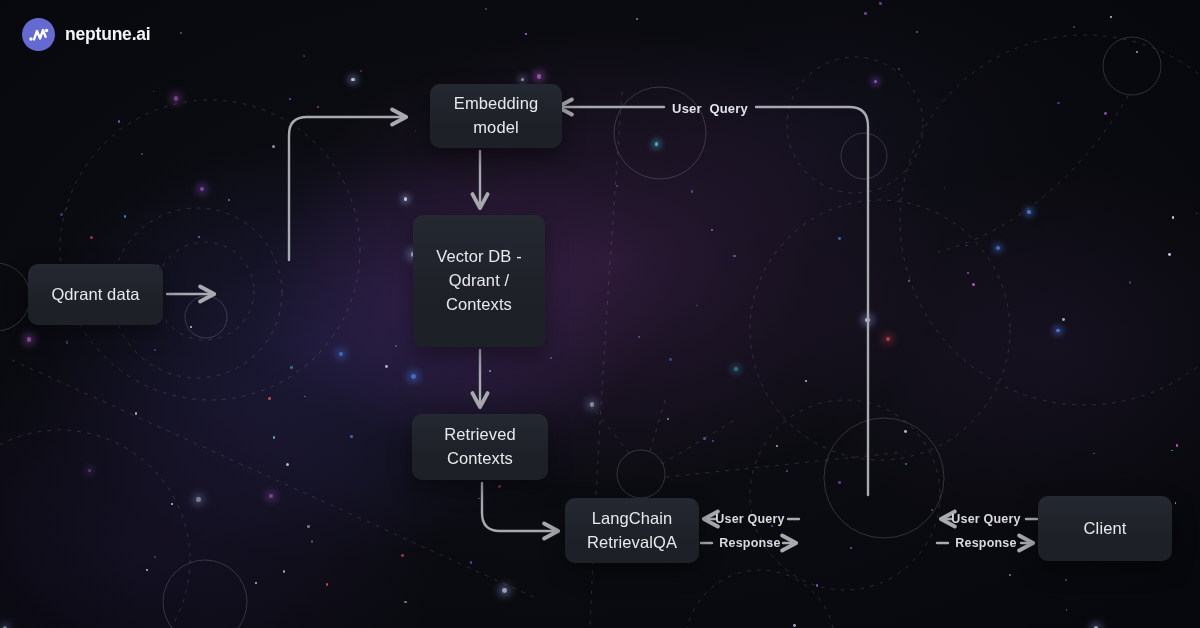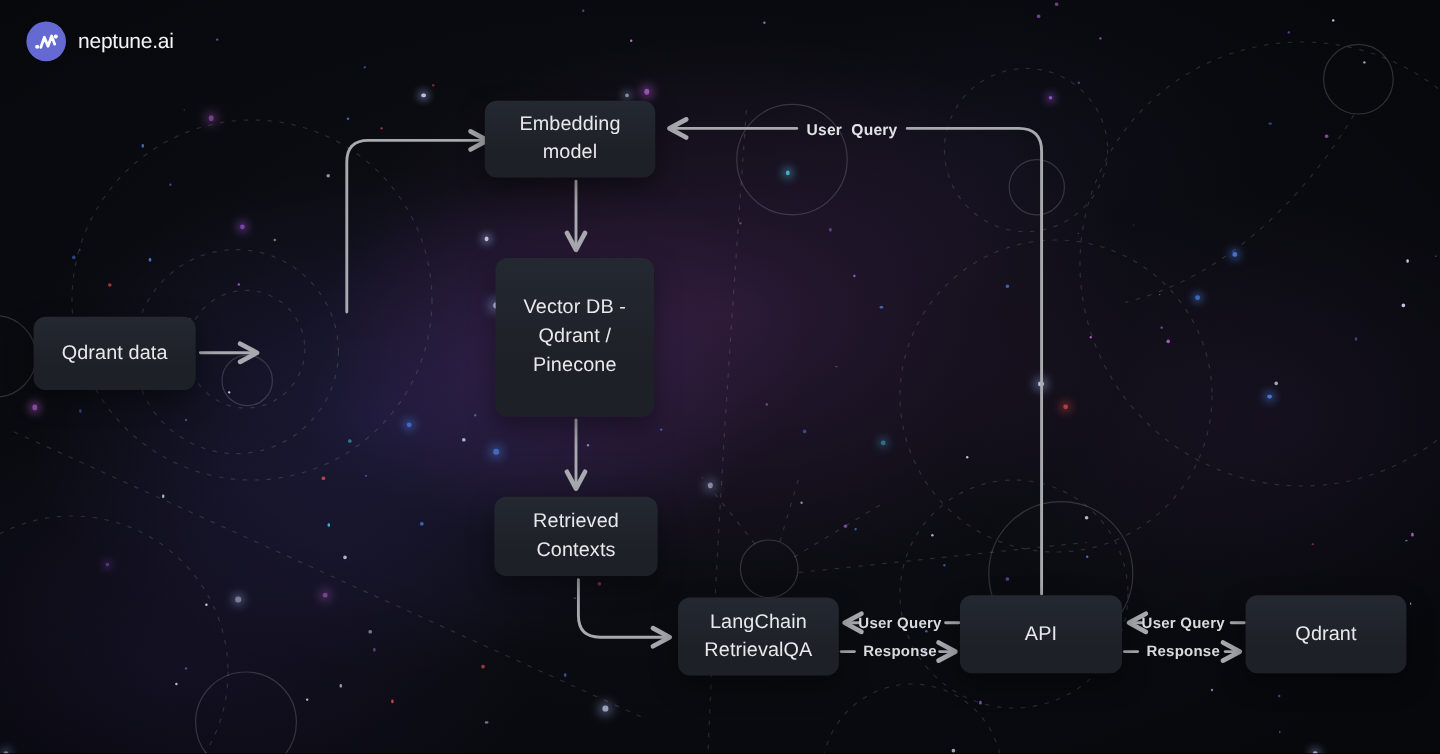--- a/index.html
+++ b/index.html
@@ -28,21 +28,21 @@
     color:#e8e9ec;text-align:center;
   }
   .node-label{font-size:16.5px;line-height:1.45;padding:6px 10px;letter-spacing:0.1px;}
   .edge-label{
     position:absolute;z-index:6;transform:translate(-50%,-50%);
     color:#d9dade;font-size:12.5px;white-space:pre;letter-spacing:0.2px;font-weight:bold;
   }
   .edge-label.main{font-size:13px;color:#e2e3e7;}
   .brand{position:absolute;left:22px;top:18px;z-index:7;display:flex;align-items:center;gap:10px;}
   .logo-circle{width:33px;height:33px;border-radius:50%;background:#656ad3;display:flex;align-items:center;justify-content:center;}
-  .logo-text{color:#f4f5f7;font-size:17.5px;font-weight:normal;letter-spacing:-0.2px;}
+  .logo-text{color:#f4f5f7;font-size:17.5px;font-weight:bold;letter-spacing:-0.2px;}
 </style>
 </head>
 <body>
 
 <div class="stage">
 
   <div class="vignette"></div>
   <div class="starfield">
       <i class="star" style="left: 302.8px; top: 55.3px; width: 2.1px; height: 2.1px; background: rgb(74, 125, 224); opacity: 0.51;"></i>
       <i class="star" style="left: 536.7px; top: 74.4px; width: 4.7px; height: 4.7px; background: rgb(200, 106, 232); opacity: 0.75; box-shadow: rgba(200, 106, 232, 0.85) 0px 0px 8.7px 2.4px;"></i>
@@ -233,37 +233,34 @@
       <path d="M 952,519 H 943" marker-end="url(#arrow)"></path>
       <path d="M 1026,519 H 1037"></path>
       <path d="M 937,543 H 948"></path>
       <path d="M 1021,543 H 1031" marker-end="url(#arrow)"></path>
     </g>
   </svg>
 
   <div class="node" style="left:28px;top:264px;width:135px;height:61px">
     <span class="node-label">Qdrant data</span>
   </div>
-  <div class="node" style="left:404px;top:84px;width:142px;height:64px">
+  <div class="node" style="left:430px;top:84px;width:132px;height:64px">
     <span class="node-label">Embedding model</span>
   </div>
   <div class="node" style="left:413px;top:215px;width:132px;height:132px">
-    <span class="node-label">Vector DB - Qdrant / Pinecone</span>
+    <span class="node-label">Vector DB - Qdrant / Contexts</span>
   </div>
   <div class="node" style="left:565px;top:498px;width:134px;height:65px">
     <span class="node-label">LangChain RetrievalQA</span>
   </div>
   <div class="node" style="left:412px;top:414px;width:136px;height:66px">
     <span class="node-label">Retrieved Contexts</span>
   </div>
-  <div class="node" style="left:800px;top:496px;width:135px;height:65px">
-    <span class="node-label">API</span>
-  </div>
   <div class="node" style="left:1038px;top:496px;width:134px;height:65px">
-    <span class="node-label">Qdrant</span>
+    <span class="node-label">Client</span>
   </div>
 
   <span class="edge-label main" style="left:710px;top:108px">User  Query</span>
   <span class="edge-label" style="left:750px;top:519px">User Query</span>
   <span class="edge-label" style="left:750px;top:543px">Response</span>
   <span class="edge-label" style="left:986px;top:519px">User Query</span>
   <span class="edge-label" style="left:986px;top:543px">Response</span>
 
   <header class="brand">
     <span class="logo-circle">

